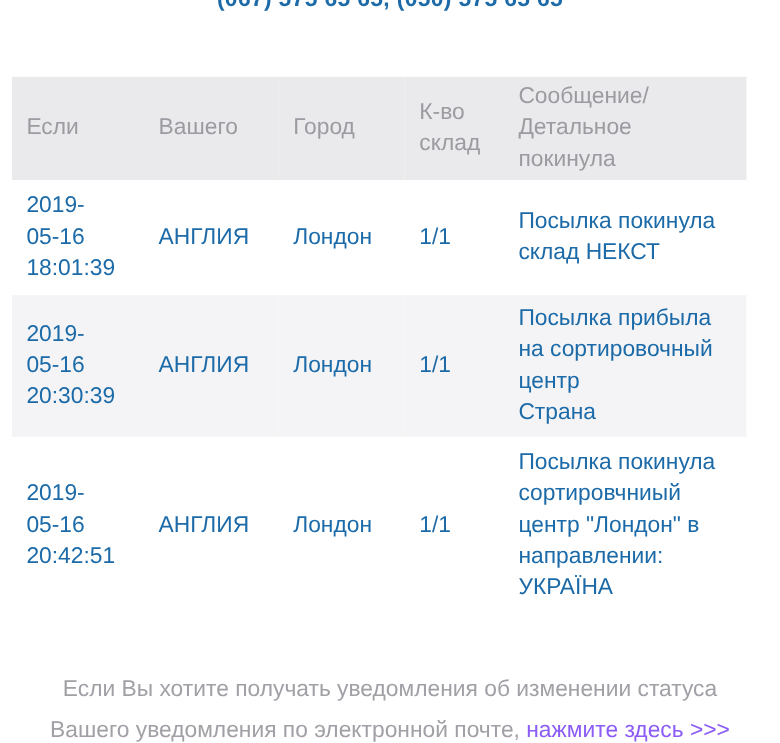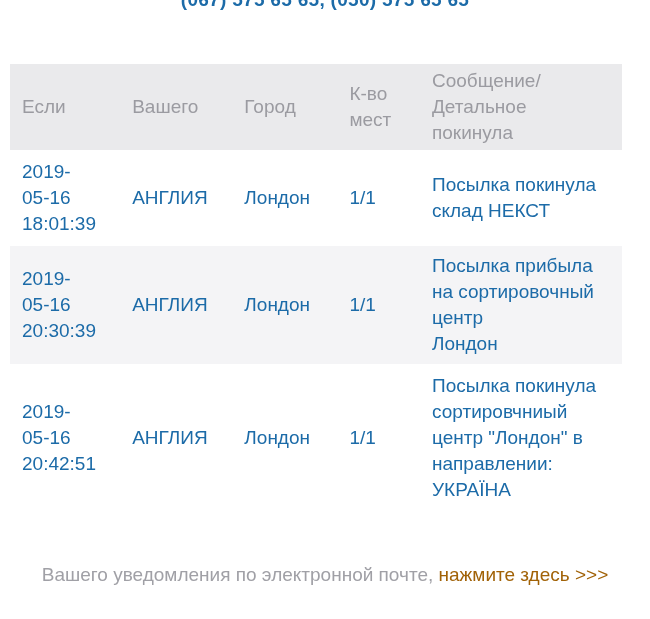--- a/index.html
+++ b/index.html
@@ -62,21 +62,21 @@
   .pre { white-space: pre-line; }
   
   .footer-notice {
     margin-top: 48px;
     text-align: center;
     color: #a0a0a6;
     font-size: 19px;
     line-height: 34px;
   }
   .footer-notice a {
-    color: #a16207;
+    color: #8b5cf6;
     text-decoration: none;
     cursor: pointer;
   }
 </style>
 </head>
 <body>
 
 <div class="phone-clip">
   <div class="phone-line">(067) 575 65 65, (050) 575 65 65</div>
 </div>
@@ -88,21 +88,21 @@
       <col class="c-city">
       <col class="c-places">
       <col class="c-message">
   </colgroup>
   <thead>
     <tr>
       <th>Если</th>
       <th>Вашего</th>
       <th>Город</th>
       <th class="pre">К-во
-мест</th>
+склад</th>
       <th class="pre">Сообщение/
 Детальное
 покинула</th>
     </tr>
   </thead>
   <tbody>
     <tr>
       <td class="pre">2019-
 05-16
 18:01:39</td>
@@ -115,33 +115,34 @@
     <tr>
       <td class="pre">2019-
 05-16
 20:30:39</td>
       <td>АНГЛИЯ</td>
       <td>Лондон</td>
       <td>1/1</td>
       <td class="pre">Посылка прибыла
 на сортировочный
 центр
-Лондон</td>
+Страна</td>
     </tr>
     <tr>
       <td class="pre">2019-
 05-16
 20:42:51</td>
       <td>АНГЛИЯ</td>
       <td>Лондон</td>
       <td>1/1</td>
       <td class="pre">Посылка покинула
 сортировчниый
 центр "Лондон" в
 направлении:
 УКРАЇНА</td>
     </tr>
   </tbody>
 </table>
 
 <div class="footer-notice">
+  <div>Если Вы хотите получать уведомления об изменении статуса</div>
   <div><span>Вашего уведомления по электронной почте, </span><a>нажмите здесь &gt;&gt;&gt;</a></div>
 </div>
 
 </body></html>

